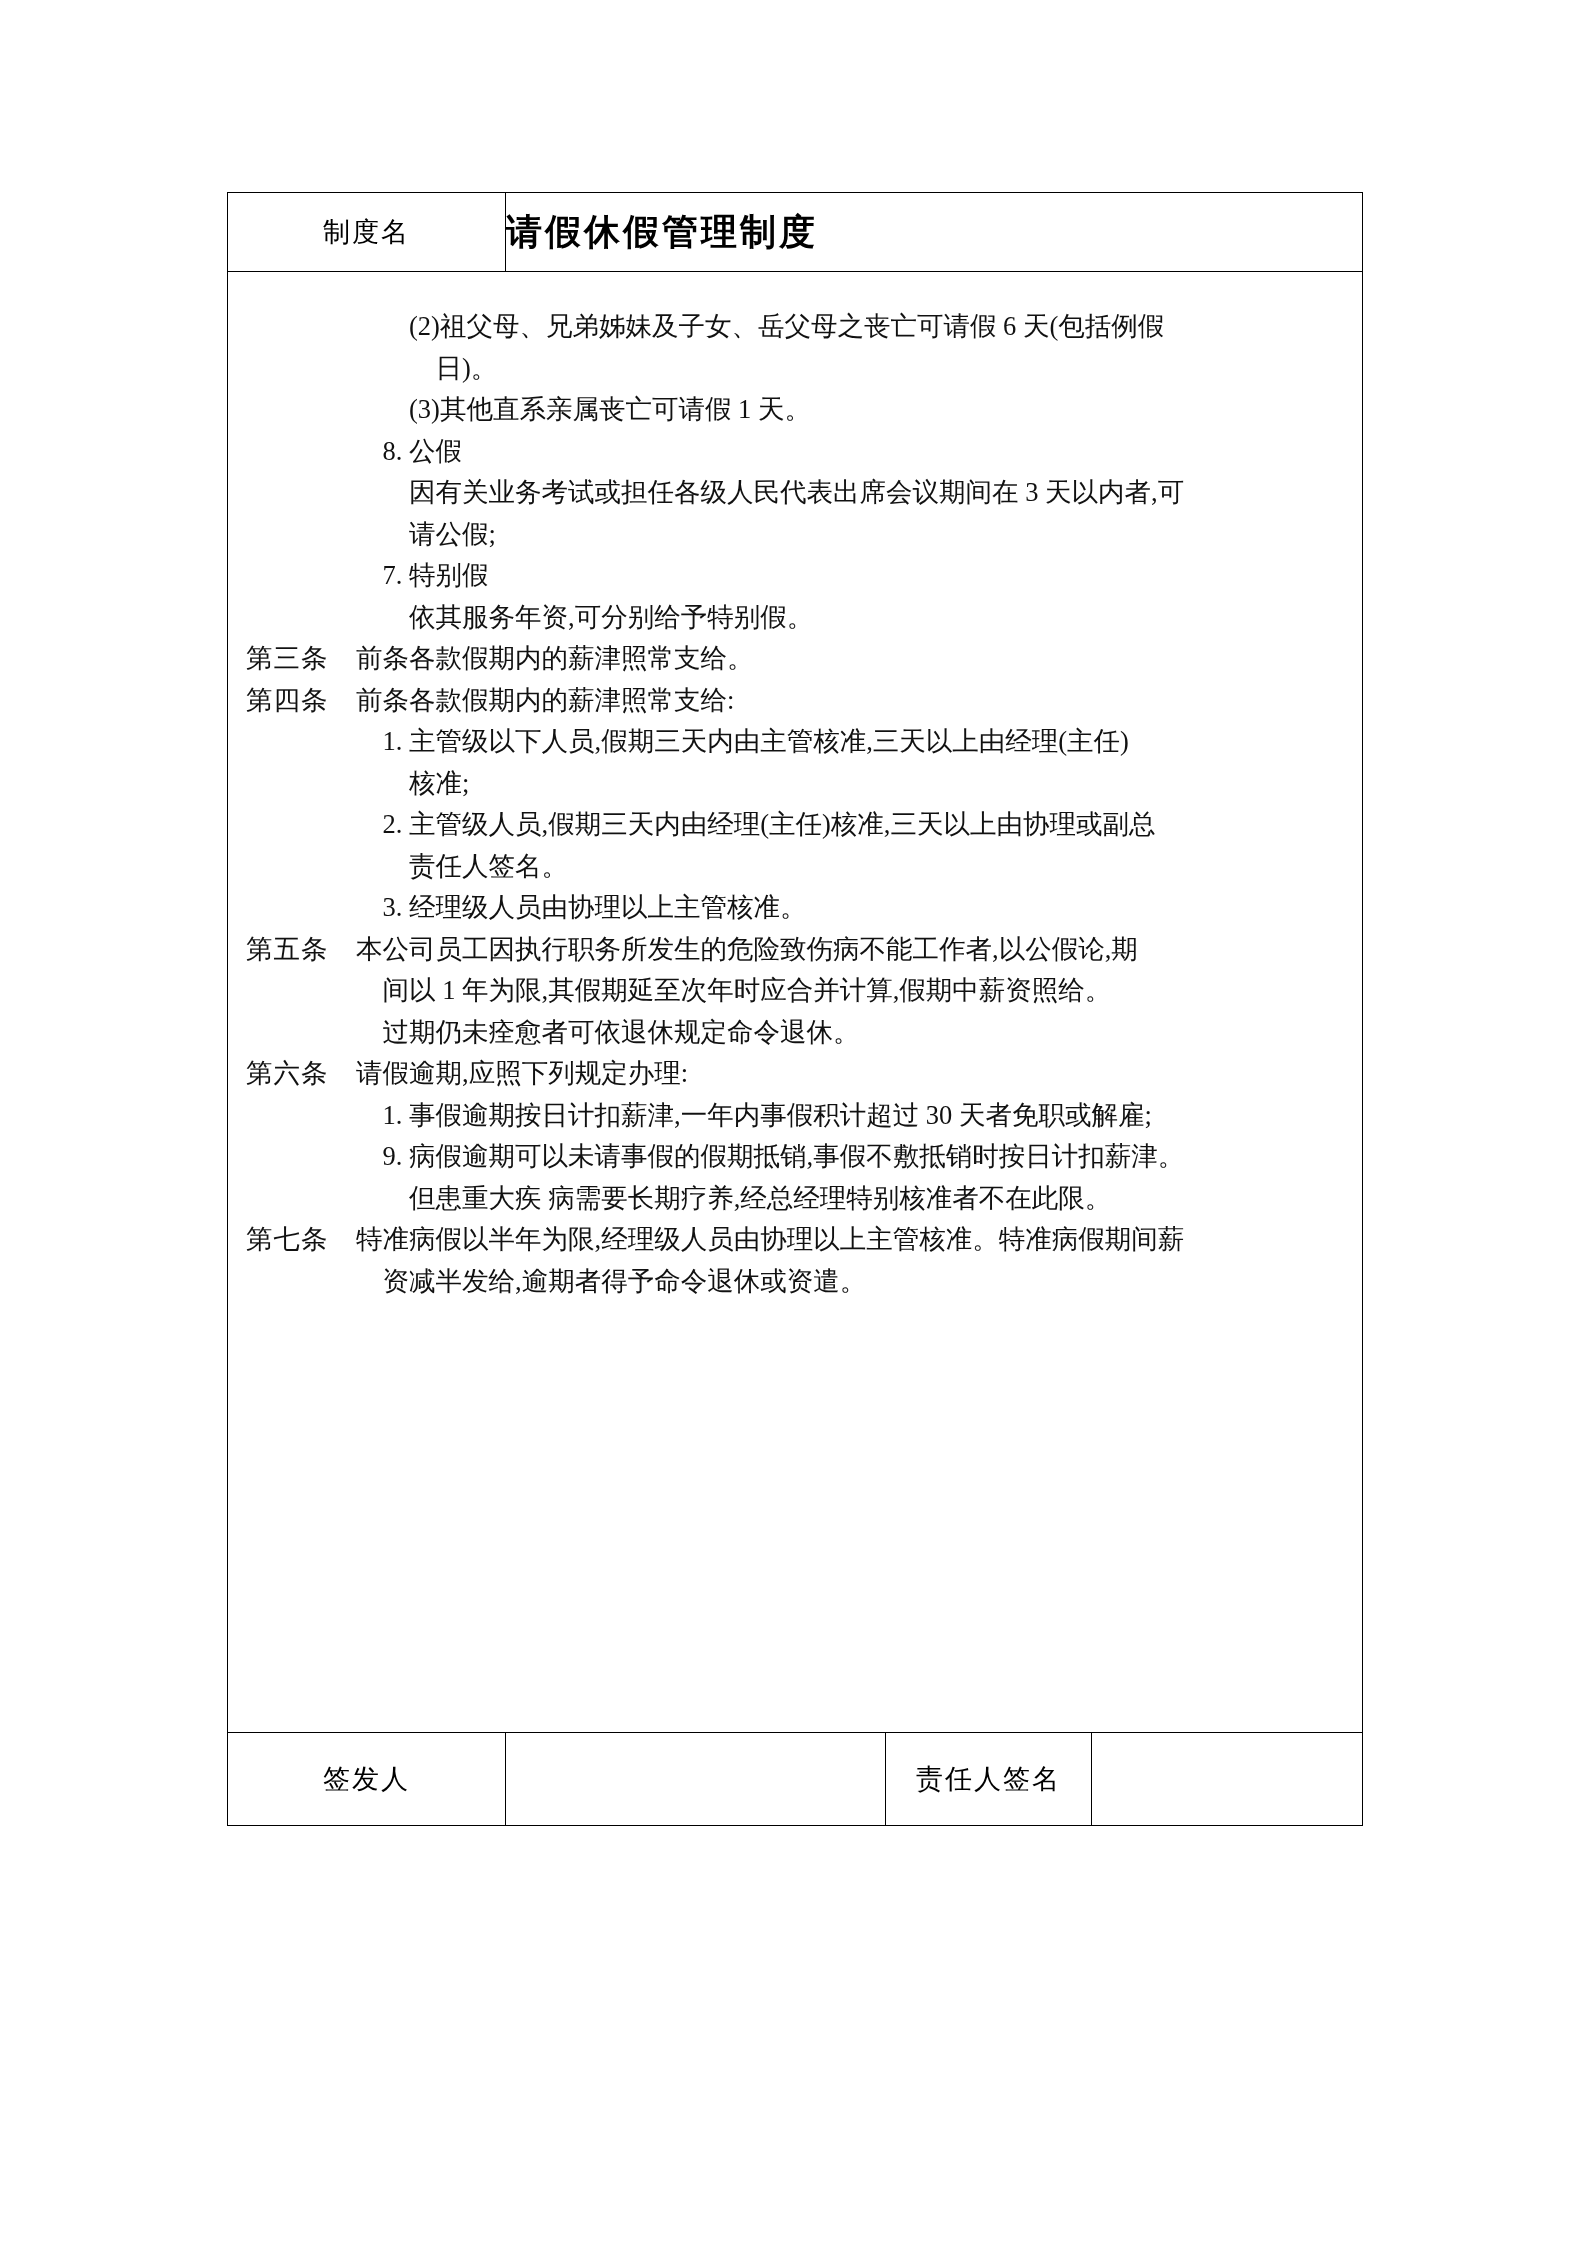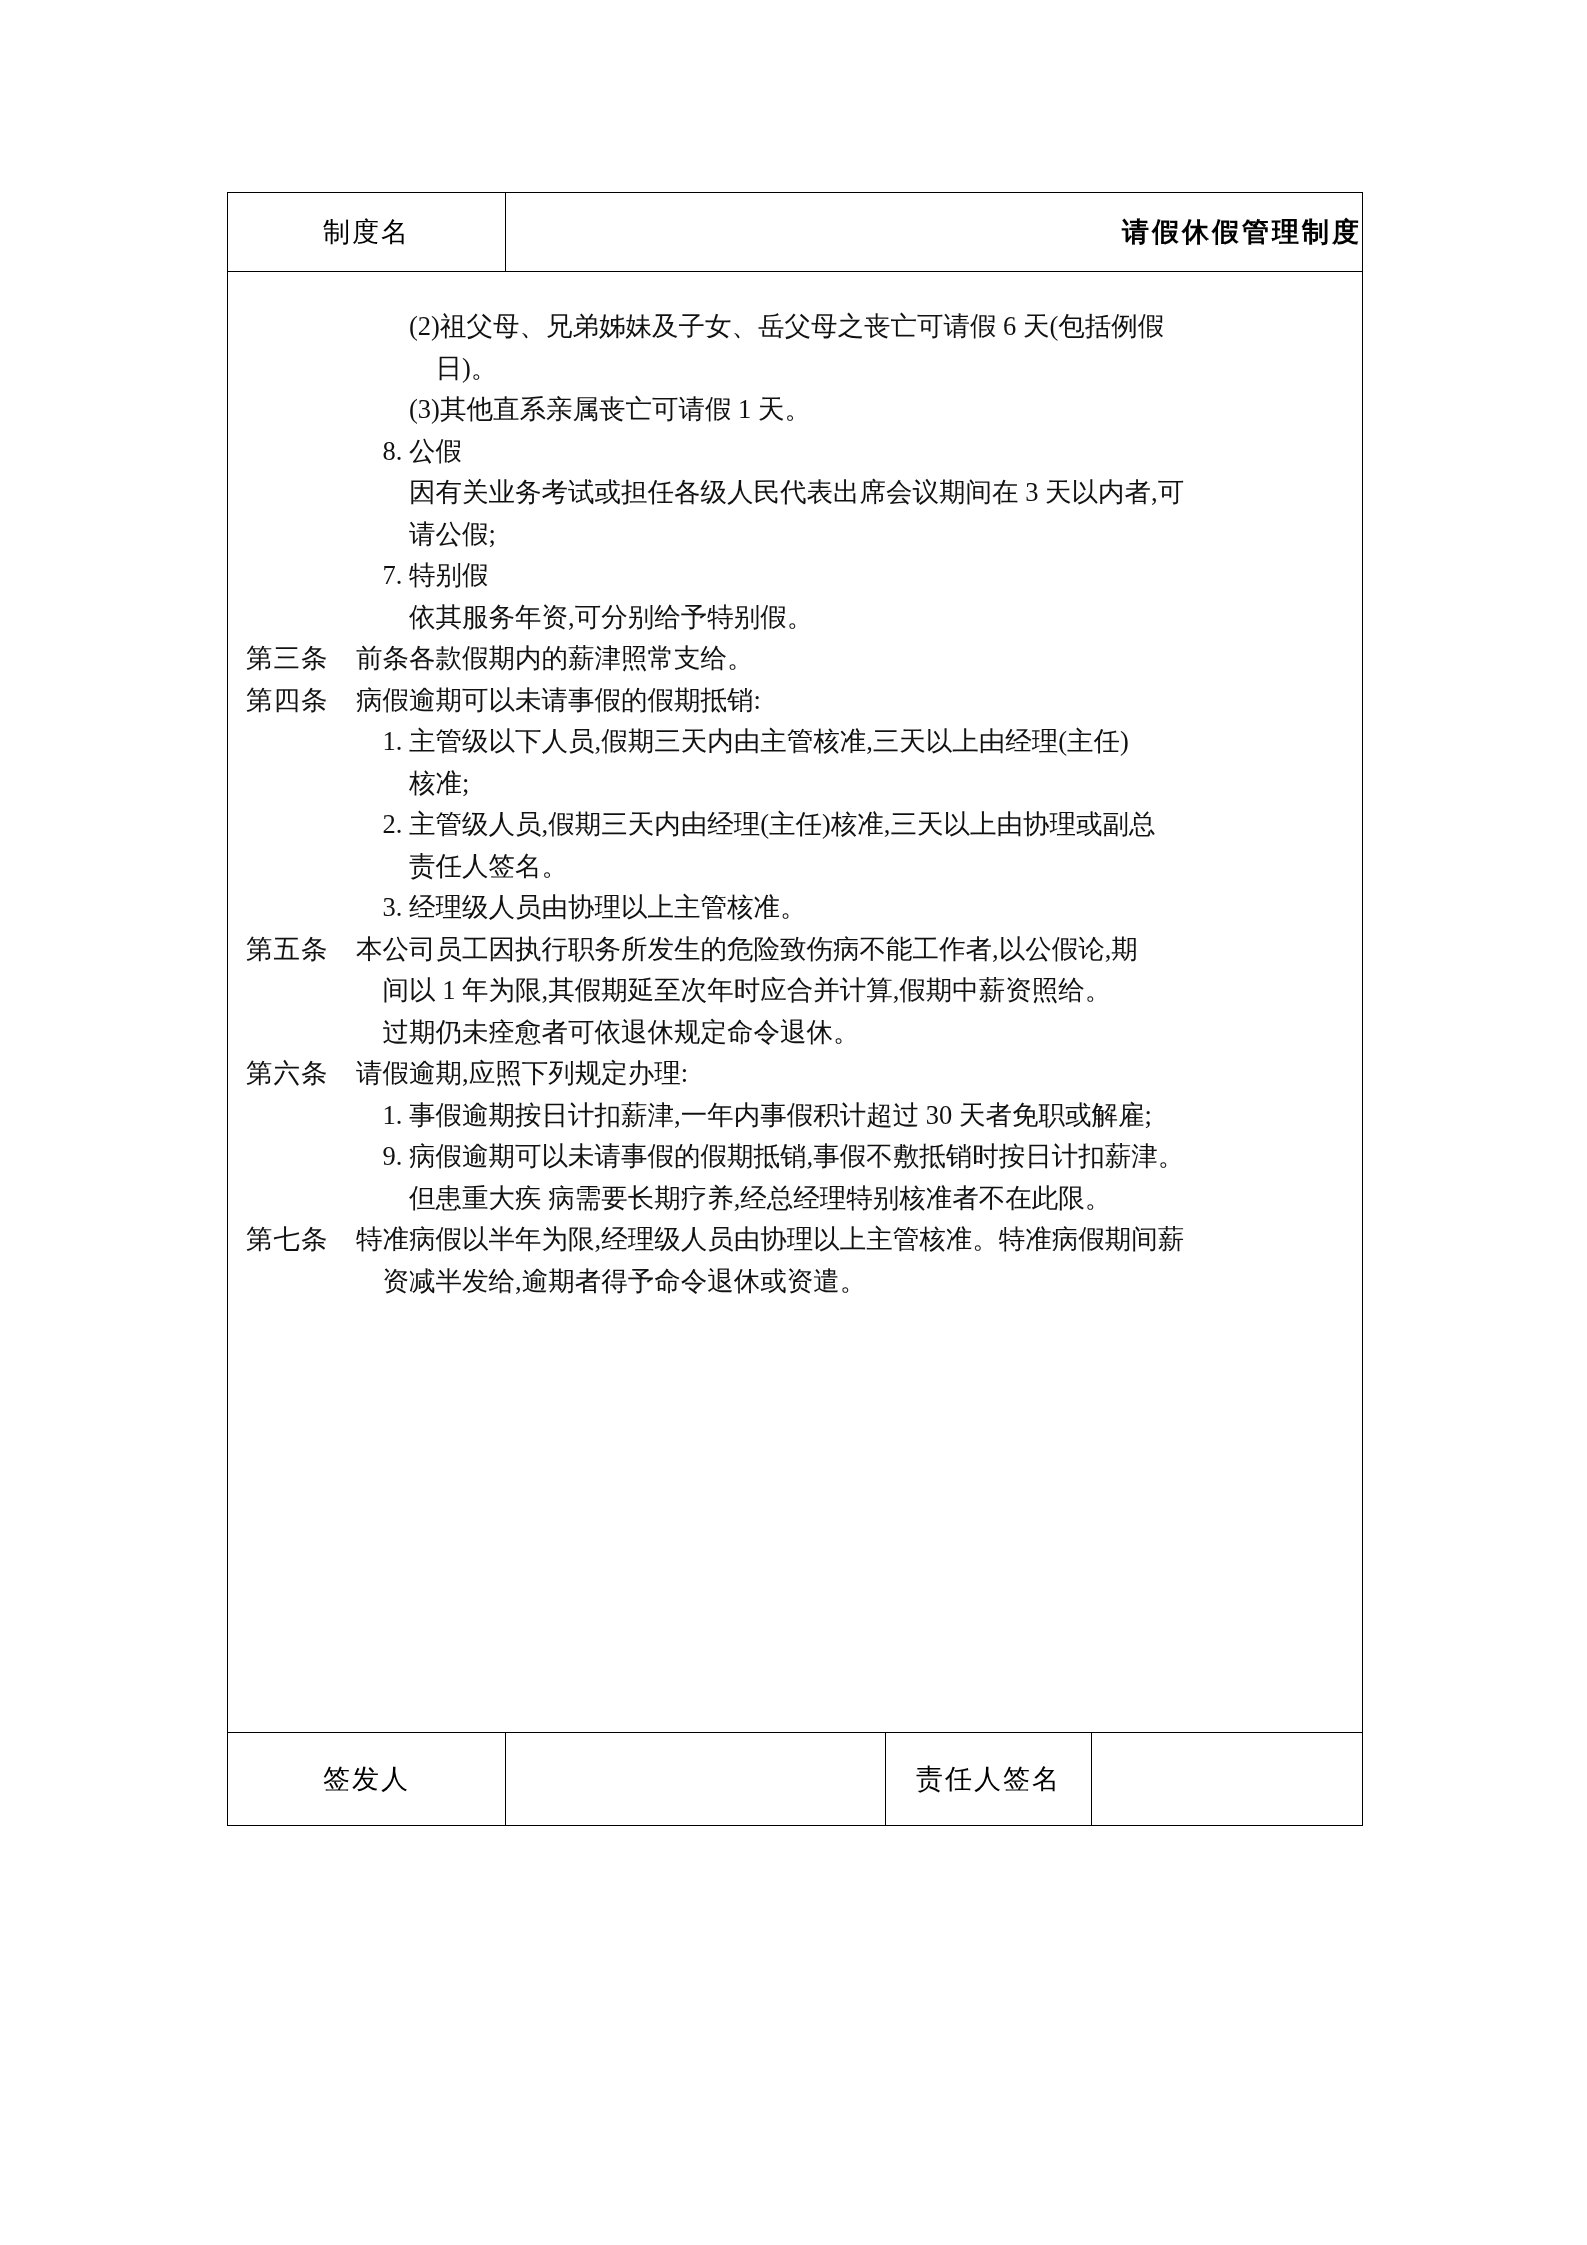--- a/index.html
+++ b/index.html
@@ -46,23 +46,23 @@
     text-align: center;
     font-family: "DejaVu Sans", "Liberation Sans", sans-serif;
     font-weight: 500;
     letter-spacing: 2px;
   }
   .row-title td { height: 78px; }
   .lbl-system-name {
     font-size: 27px;
   }
   .title-cell {
-    text-align: right;
+    text-align: left;
     font-family: Liberation Serif, serif;
-    font-size: 27px;
+    font-size: 36px;
     font-weight: 700;
     letter-spacing: 3px;
   }
 
   
   .row-code td { height: 52px; }
   .lbl-code {
     font-size: 27px;
   }
   .val-code {
@@ -154,21 +154,21 @@
           <div class="body-inner" id="body-inner">
               <div class="tline noTag"><span class="art-tag"></span><span class="art-body ind-2">(2)祖父母、兄弟姊妹及子女、岳父母之丧亡可请假 6 天(包括例假</span></div>
               <div class="tline noTag"><span class="art-tag"></span><span class="art-body ind-3">日)。</span></div>
               <div class="tline noTag"><span class="art-tag"></span><span class="art-body ind-2">(3)其他直系亲属丧亡可请假 1 天。</span></div>
               <div class="tline noTag"><span class="art-tag"></span><span class="art-body ind-1">8. 公假</span></div>
               <div class="tline noTag"><span class="art-tag"></span><span class="art-body ind-2">因有关业务考试或担任各级人民代表出席会议期间在 3 天以内者,可</span></div>
               <div class="tline noTag"><span class="art-tag"></span><span class="art-body ind-2">请公假;</span></div>
               <div class="tline noTag"><span class="art-tag"></span><span class="art-body ind-1">7. 特别假</span></div>
               <div class="tline noTag"><span class="art-tag"></span><span class="art-body ind-2">依其服务年资,可分别给予特别假。</span></div>
               <div class="tline"><span class="art-tag">第三条</span><span class="art-body ind-0">前条各款假期内的薪津照常支给。</span></div>
-              <div class="tline"><span class="art-tag">第四条</span><span class="art-body ind-0">病假逾期可以未请事假的假期抵销:</span></div>
+              <div class="tline"><span class="art-tag">第四条</span><span class="art-body ind-0">前条各款假期内的薪津照常支给:</span></div>
               <div class="tline noTag"><span class="art-tag"></span><span class="art-body ind-1">1. 主管级以下人员,假期三天内由主管核准,三天以上由经理(主任)</span></div>
               <div class="tline noTag"><span class="art-tag"></span><span class="art-body ind-2">核准;</span></div>
               <div class="tline noTag"><span class="art-tag"></span><span class="art-body ind-1">2. 主管级人员,假期三天内由经理(主任)核准,三天以上由协理或副总</span></div>
               <div class="tline noTag"><span class="art-tag"></span><span class="art-body ind-2">责任人签名。</span></div>
               <div class="tline noTag"><span class="art-tag"></span><span class="art-body ind-1">3. 经理级人员由协理以上主管核准。</span></div>
               <div class="tline"><span class="art-tag">第五条</span><span class="art-body ind-0">本公司员工因执行职务所发生的危险致伤病不能工作者,以公假论,期</span></div>
               <div class="tline noTag"><span class="art-tag"></span><span class="art-body ind-1">间以 1 年为限,其假期延至次年时应合并计算,假期中薪资照给。</span></div>
               <div class="tline noTag"><span class="art-tag"></span><span class="art-body ind-1">过期仍未痊愈者可依退休规定命令退休。</span></div>
               <div class="tline"><span class="art-tag">第六条</span><span class="art-body ind-0">请假逾期,应照下列规定办理:</span></div>
               <div class="tline noTag"><span class="art-tag"></span><span class="art-body ind-1">1. 事假逾期按日计扣薪津,一年内事假积计超过 30 天者免职或解雇;</span></div>

